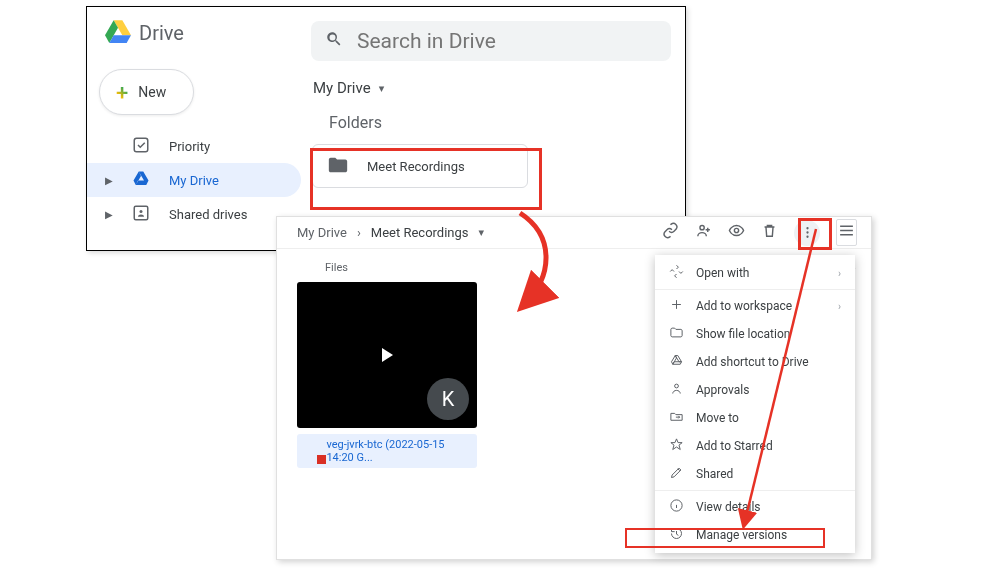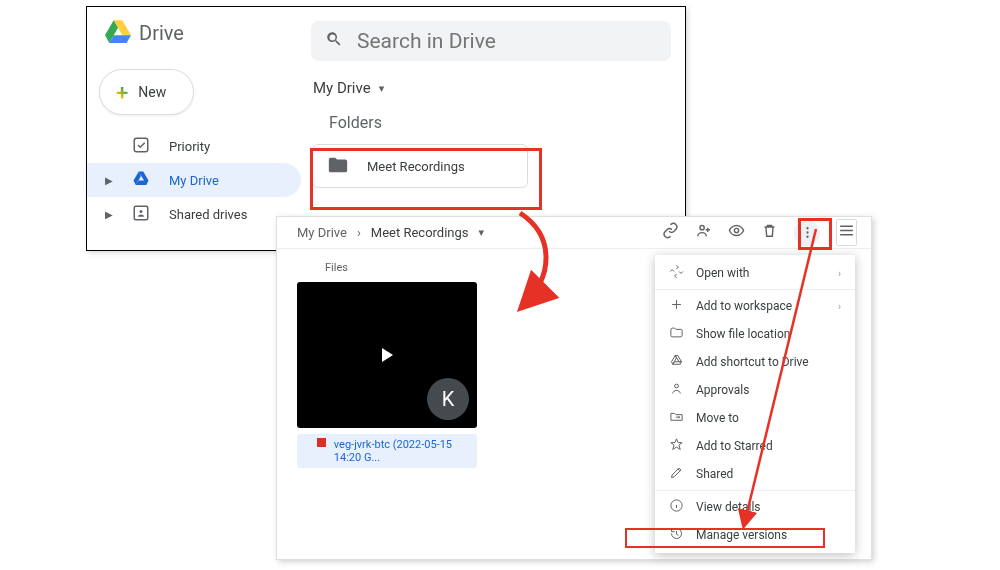--- a/index.html
+++ b/index.html
@@ -78,21 +78,21 @@
     width:26px; height:26px; border-radius:50%; background:#eef1f4;
     display:flex; align-items:center; justify-content:center;
   }
   .more-highlight { position:absolute; left:798px; top:218px; width:34px; height:32px; border:3px solid #e63226; pointer-events:none; }
   .list-icon { border:1px solid #dadce0; border-radius:2px; padding:2px 1px;}
 
   .files-label { font-size:11px; color:#5f6368; margin:12px 0 8px 28px;padding-left:20px; }
   .vid-thumb { margin-left:20px; width:180px; height:146px; background:#000; border-radius:3px; display:flex; align-items:center; justify-content:center; position:relative;}
   .play-tri { width:0; height:0; border-left:11px solid #fff; border-top:7px solid transparent; border-bottom:7px solid transparent; }
   .avatar { position:absolute; right:8px; bottom:8px; width:42px; height:42px; border-radius:50%; background:#454a4e; color:#fff; display:flex; align-items:center; justify-content:center; font-size:20px;}
-  .vid-caption { margin-left:20px; margin-top:6px; width:180px; background:#e8f0fe; display:flex; align-items:flex-start; gap:8px; font-size:11px; color:#1967d2; padding:4px 20px; border-radius:3px;}
+  .vid-caption { margin-left:20px; margin-top:6px; width:180px; background:#e8f0fe; display:flex; align-items:flex-end; gap:0; font-size:11px; color:#1967d2; padding:4px 20px; border-radius:3px;}
   .vid-caption .rec-icon { width:12px; height:9px; background:#d93025; }
 
   
   .ctx {
     position:absolute; right:16px; top:38px; width:200px; background:#fff;
     box-shadow:0 2px 10px rgba(0,0,0,0.25); padding:4px 0;
     font-size:12px; color:#3c4043;
   }
   .ctx .row { display:flex; align-items:center; gap:12px; padding:5px 14px; cursor:pointer;}
   .ctx .row svg { width:15px; height:15px; fill:none; stroke:#5f6368; stroke-width:1.6; }

